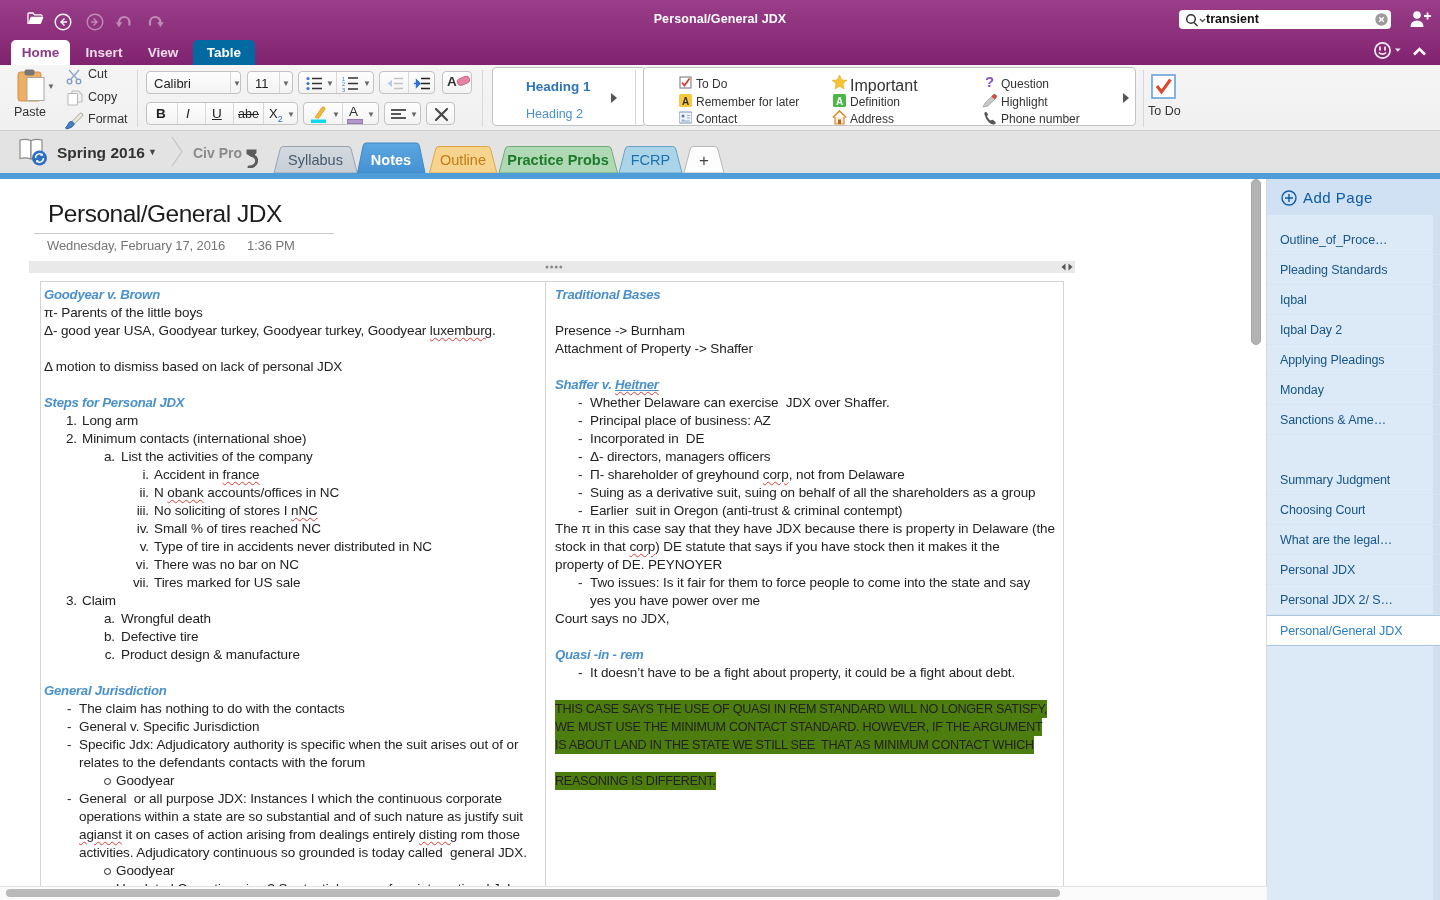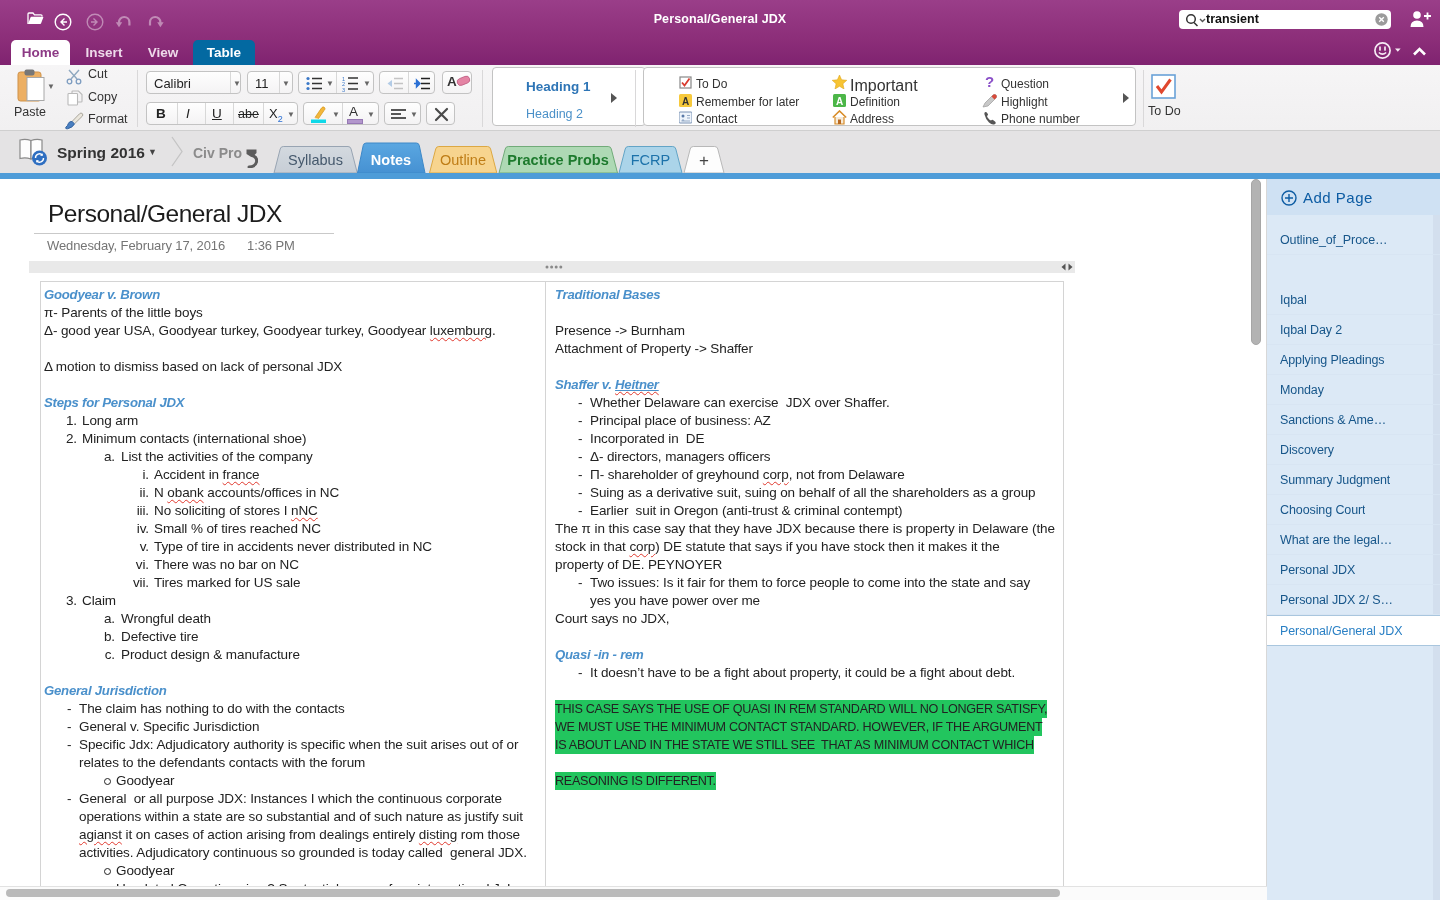--- a/index.html
+++ b/index.html
@@ -27,21 +27,21 @@
 #tblbar{position:absolute;left:29px;top:82px;width:1046px;height:12px;background:#e9e9e9}
 .vln{position:absolute;width:1px;background:#d4d4d4}
 .hln{position:absolute;height:1px;background:#d4d4d4}
 .ln{position:absolute;font-size:13.5px;line-height:18px;letter-spacing:-0.1px;color:#222;white-space:pre}
 .hd{color:#4a90cb;font-weight:bold;font-style:italic;font-size:13.2px;letter-spacing:-0.25px}
 .mk{position:absolute;text-align:right}
 .mko{position:absolute;top:5.5px;width:7px;height:7px;border:1.2px solid #222;border-radius:50%}
 .sq{text-decoration:underline;text-decoration-style:wavy;text-decoration-color:#e0382d;text-decoration-thickness:1px;text-underline-offset:2px}
 .lnk{text-decoration:underline;text-decoration-color:#4a90cb}
 .hl{font-size:12.6px;letter-spacing:-0.28px}
-.hld{background:#22c55e;width:fit-content}
+.hld{background:#4d7c0f;width:fit-content}
 #vscroll{position:absolute;left:1251px;top:0px;width:10px;height:166px;background:#b3b3b3;border-radius:5px;border:1px solid #a6a6a6}
 #hscr{position:absolute;left:0;top:707px;width:1267px;height:14px;background:#fbfbfb;border-top:1px solid #e2e2e2}
 #hthumb{position:absolute;left:6px;top:710px;width:1054px;height:8px;background:#b9b9b9;border-radius:4px}
 #pright{position:absolute;left:1266px;top:0;width:1px;height:721px;background:#d8d8d8}
 #sbar{position:absolute;left:1267px;top:179px;width:173px;height:721px;background:#dce9f6}
 #sbhead{position:absolute;left:0;top:0;width:173px;height:36px;background:#cfe1f3}
 #addpg{position:absolute;left:36px;top:10px;font-size:15px;letter-spacing:.5px;color:#0d5ca3}
 .pgit{position:absolute;left:0;width:173px;height:30px;line-height:31px;padding-left:13px;font-size:12.5px;letter-spacing:-0.1px;color:#17568a;border-bottom:1px solid #d8e5f3;white-space:nowrap}
 .pgit span{display:inline-block;max-width:113px;overflow:hidden;text-overflow:ellipsis;vertical-align:top}
 .pgit span.na{max-width:140px}
@@ -395,25 +395,25 @@
 </div>
 <div id="sbar">
  <div id="sbhead"></div>
  <div style="position:absolute;left:166px;top:36px;width:7px;height:685px;background:#d3dfee"></div>
  <svg class="icn" style="left:14px;top:11px" width="16" height="16" viewBox="0 0 16 16">
   <circle cx="8" cy="8" r="7" fill="none" stroke="#0d5ca3" stroke-width="1.4"></circle>
   <path d="M8 4 L8 12 M4 8 L12 8" stroke="#0d5ca3" stroke-width="1.4"></path>
  </svg>
  <div id="addpg">Add Page</div>
 <div class="pgit" style="top:46px"><span>Outline_of_Procedure_in</span></div>
+<div class="pgit" style="top:76px"><span>Pleading Standards</span></div>
 <div class="pgit" style="top:106px"><span>Iqbal</span></div>
 <div class="pgit" style="top:136px"><span>Iqbal Day 2</span></div>
 <div class="pgit" style="top:166px"><span>Applying Pleadings</span></div>
 <div class="pgit" style="top:196px"><span>Monday</span></div>
 <div class="pgit" style="top:226px"><span>Sanctions &amp; Amendments</span></div>
-<div class="pgit" style="top:256px"><span>Discovery</span></div>
 <div class="pgit" style="top:286px"><span>Summary Judgment</span></div>
 <div class="pgit" style="top:316px"><span>Choosing Court</span></div>
 <div class="pgit" style="top:346px"><span>What are the legal limits</span></div>
 <div class="pgit" style="top:376px"><span>Personal JDX</span></div>
 <div class="pgit" style="top:406px"><span>Personal JDX 2/ Streams</span></div>
 <div class="pgit act" style="top:436px"><span class="na">Personal/General JDX</span></div>
 </div>
 
 </body></html>

